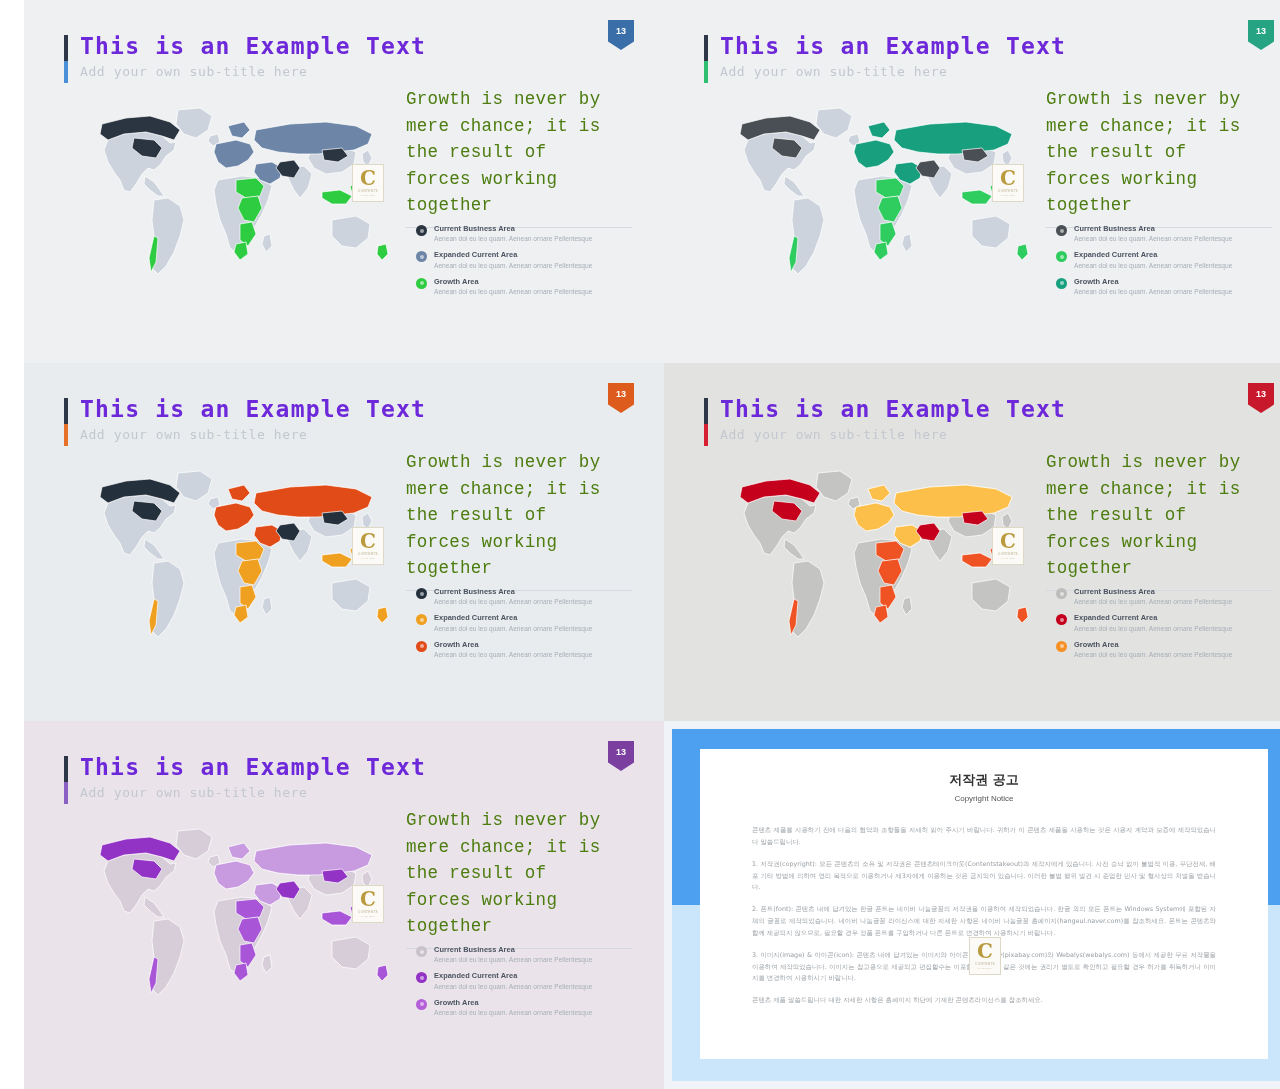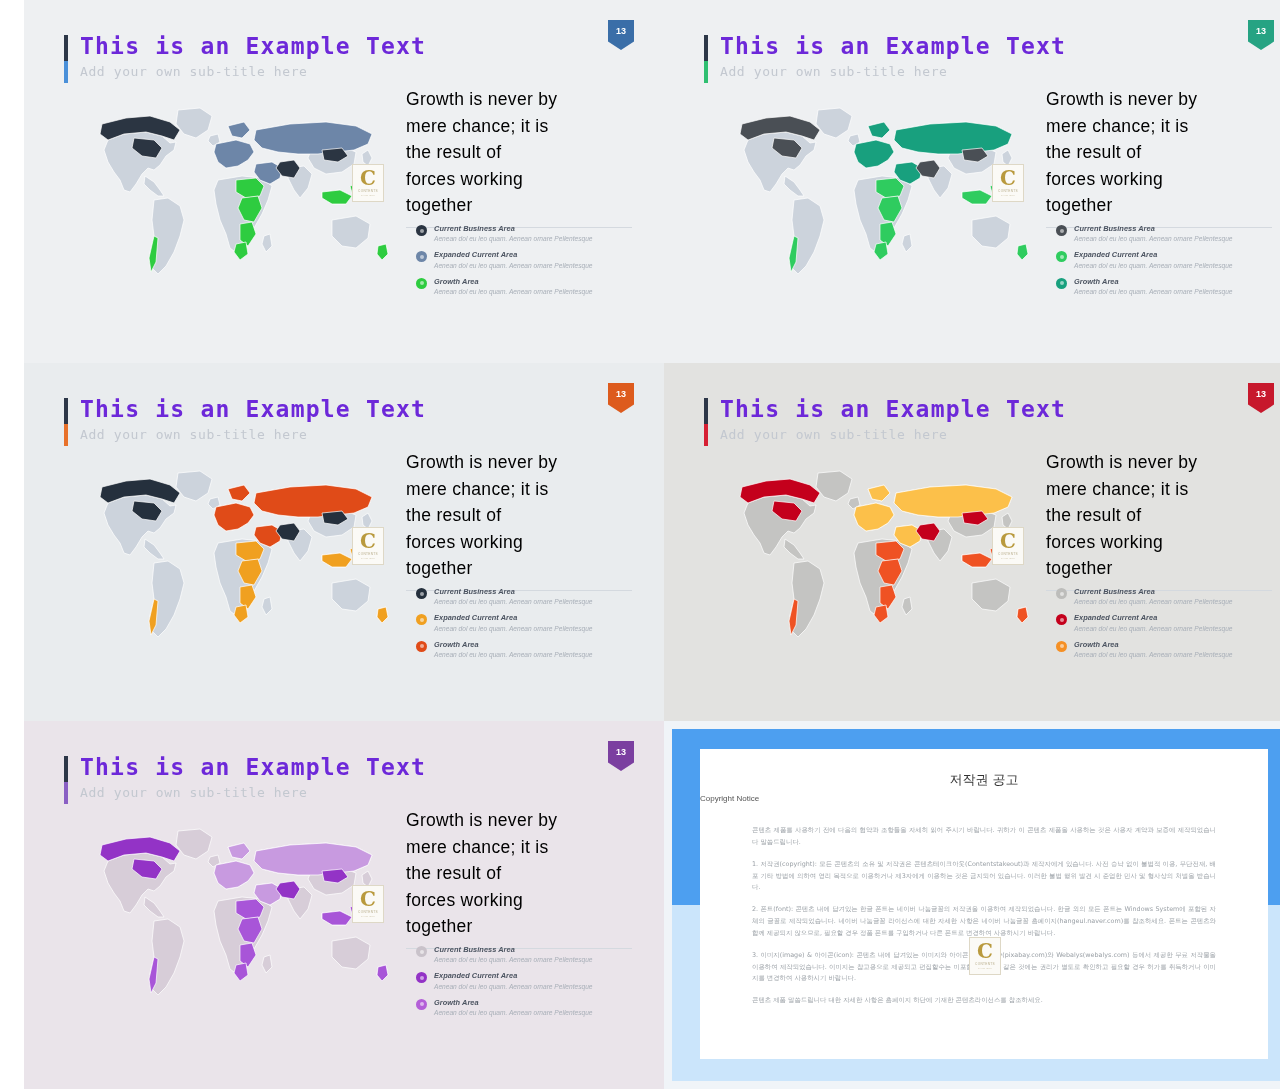--- a/index.html
+++ b/index.html
@@ -49,42 +49,42 @@
   .subtitle{
     margin:3px 0 0 16px;
     font-family:"DejaVu Sans Mono", monospace;
     font-size:13px;letter-spacing:.6px;
     color:#c3c8d0;white-space:nowrap;
   }
 
   
   .quote{
     position:absolute;left:374px;top:78px;width:252px;
-    font-family:Liberation Sans, sans-serif;
+    font-family:Liberation Mono, monospace;
     font-size:17.5px;line-height:1.52;
-    color:#000000;letter-spacing:.3px;
+    color:#4d7c0f;letter-spacing:.3px;
     z-index:4;
   }
   .qline{white-space:nowrap;}
   .qrule{margin-top:8px;height:1px;background:#d4d9df;width:226px;}
 
   
   .legend{position:absolute;left:384px;top:216px;width:240px;z-index:4;}
   .lrow{display:flex;align-items:flex-start;margin-bottom:7px;}
   .ldot{
     width:11px;height:11px;border-radius:50%;
     margin-right:7px;flex:none;margin-top:1px;
     position:relative;
   }
   .ldot::after{
     content:"";position:absolute;left:3.5px;top:3.5px;
     width:4px;height:4px;border-radius:50%;
     background:rgba(255,255,255,.55);
   }
-  .ltext{line-height:1.25;font-style:italic;}
+  .ltext{line-height:1.25;}
   .lhead{font-size:7.4px;font-weight:bold;color:#4b5360;letter-spacing:.05px;}
   .lsub{font-size:6.6px;color:#a8afb8;margin-top:2px;white-space:nowrap;}
 
   
   .mapbox{position:absolute;left:18px;top:86px;width:348px;height:200px;z-index:2;}
   .mapbox svg{width:100%;height:100%;display:block;}
 
   
   .logo{
     position:absolute;width:30px;height:36px;
@@ -102,25 +102,25 @@
   
   .cr-frame{position:absolute;inset:0;}
   .cr-top{position:absolute;left:0;top:0;width:100%;height:50%;}
   .cr-bot{position:absolute;left:0;top:50%;width:100%;height:50%;}
   .cr-doc{
     position:absolute;left:28px;top:20px;right:28px;bottom:22px;
     background:#fff;z-index:2;overflow:hidden;
   }
   .cr-title{
     text-align:center;margin-top:22px;
-    font-size:13px;font-weight:normal;color:#333;
+    font-size:13px;font-weight:bold;color:#333;
     font-family:"DejaVu Sans", sans-serif;
   }
   .cr-sub{
-    margin-top:5px;
+    text-align:center;margin-top:5px;
     font-size:8px;color:#555;
     font-family:"Liberation Sans", sans-serif;
   }
   .cr-body{margin:22px 52px 0 52px;position:relative;}
   .cr-p{
     font-size:6.4px;line-height:1.85;color:#9aa0a6;
     font-family:"DejaVu Sans", sans-serif;
     margin-bottom:10px;text-align:justify;
   }
   .cr-logo{

